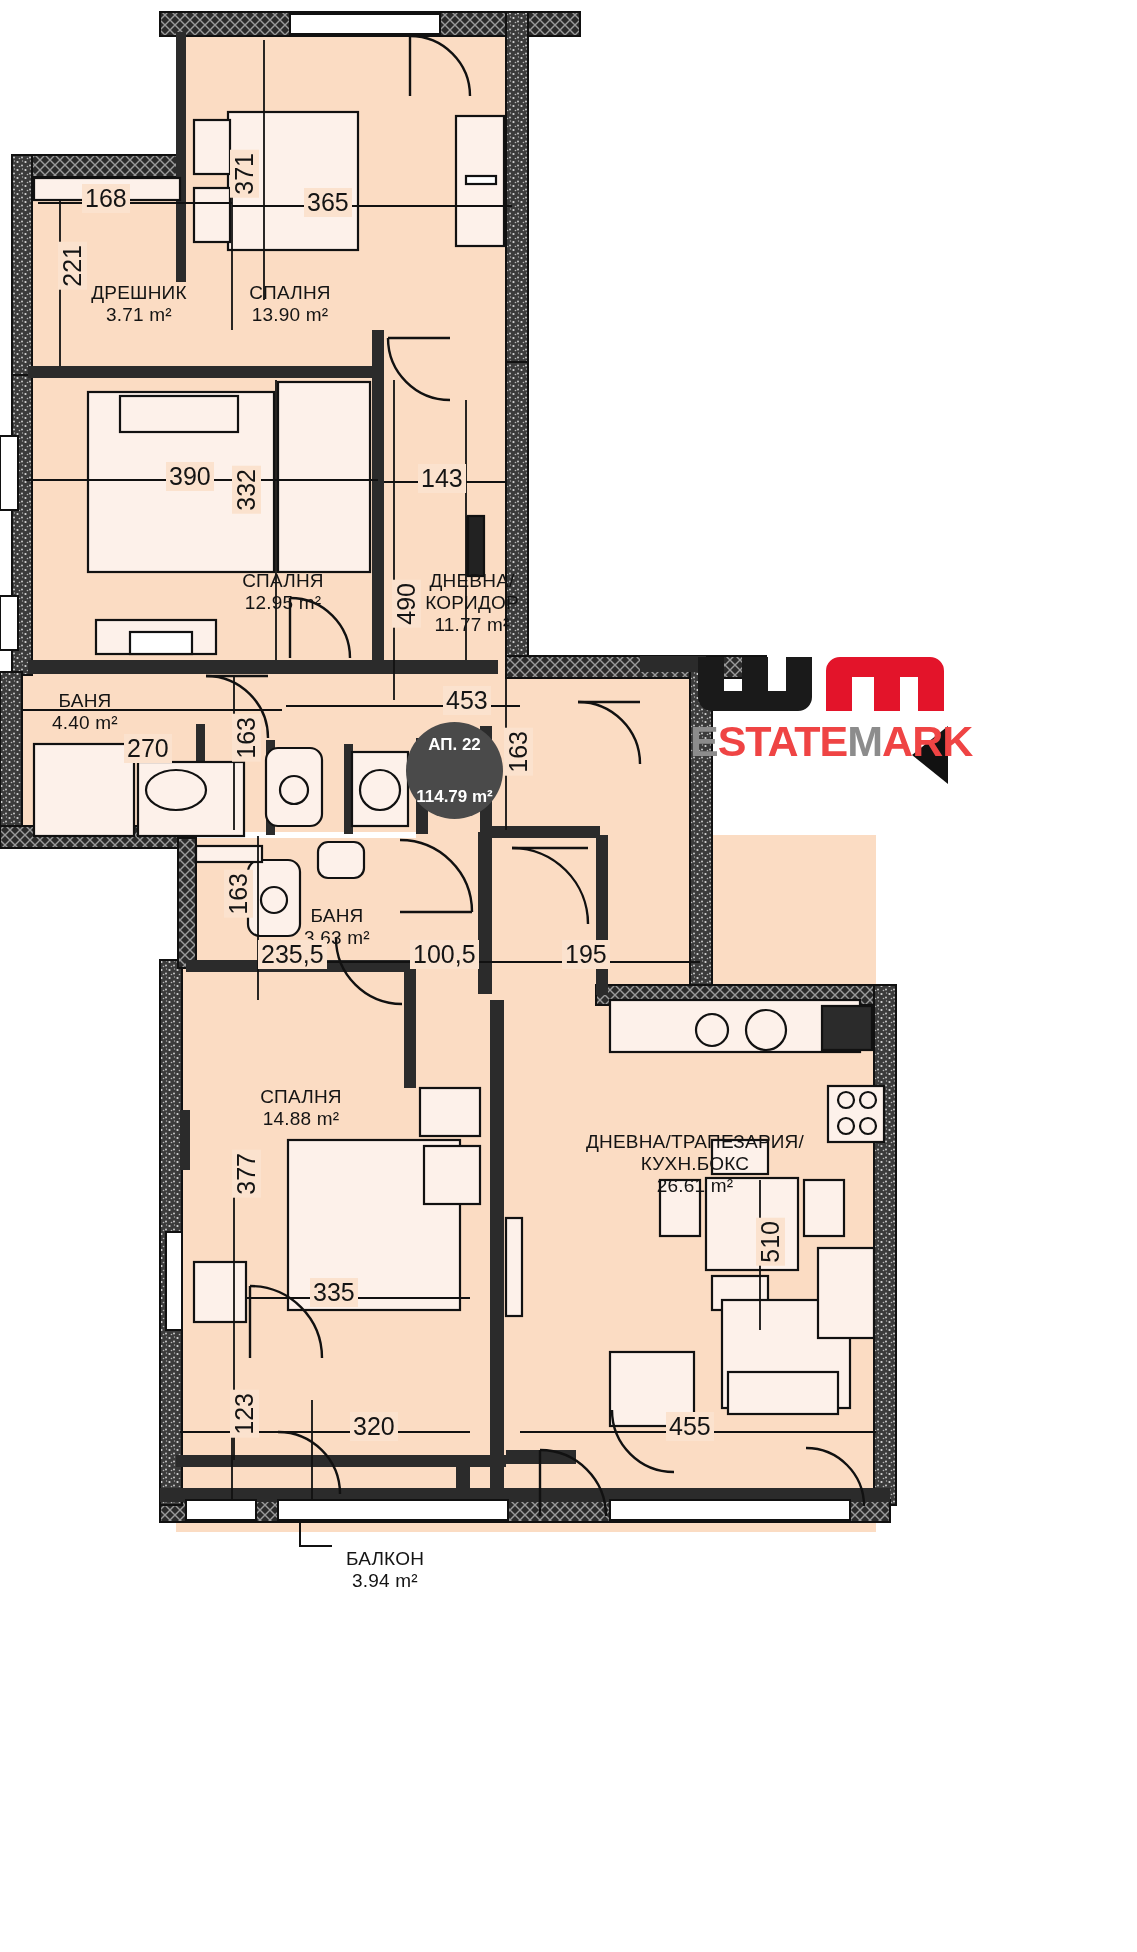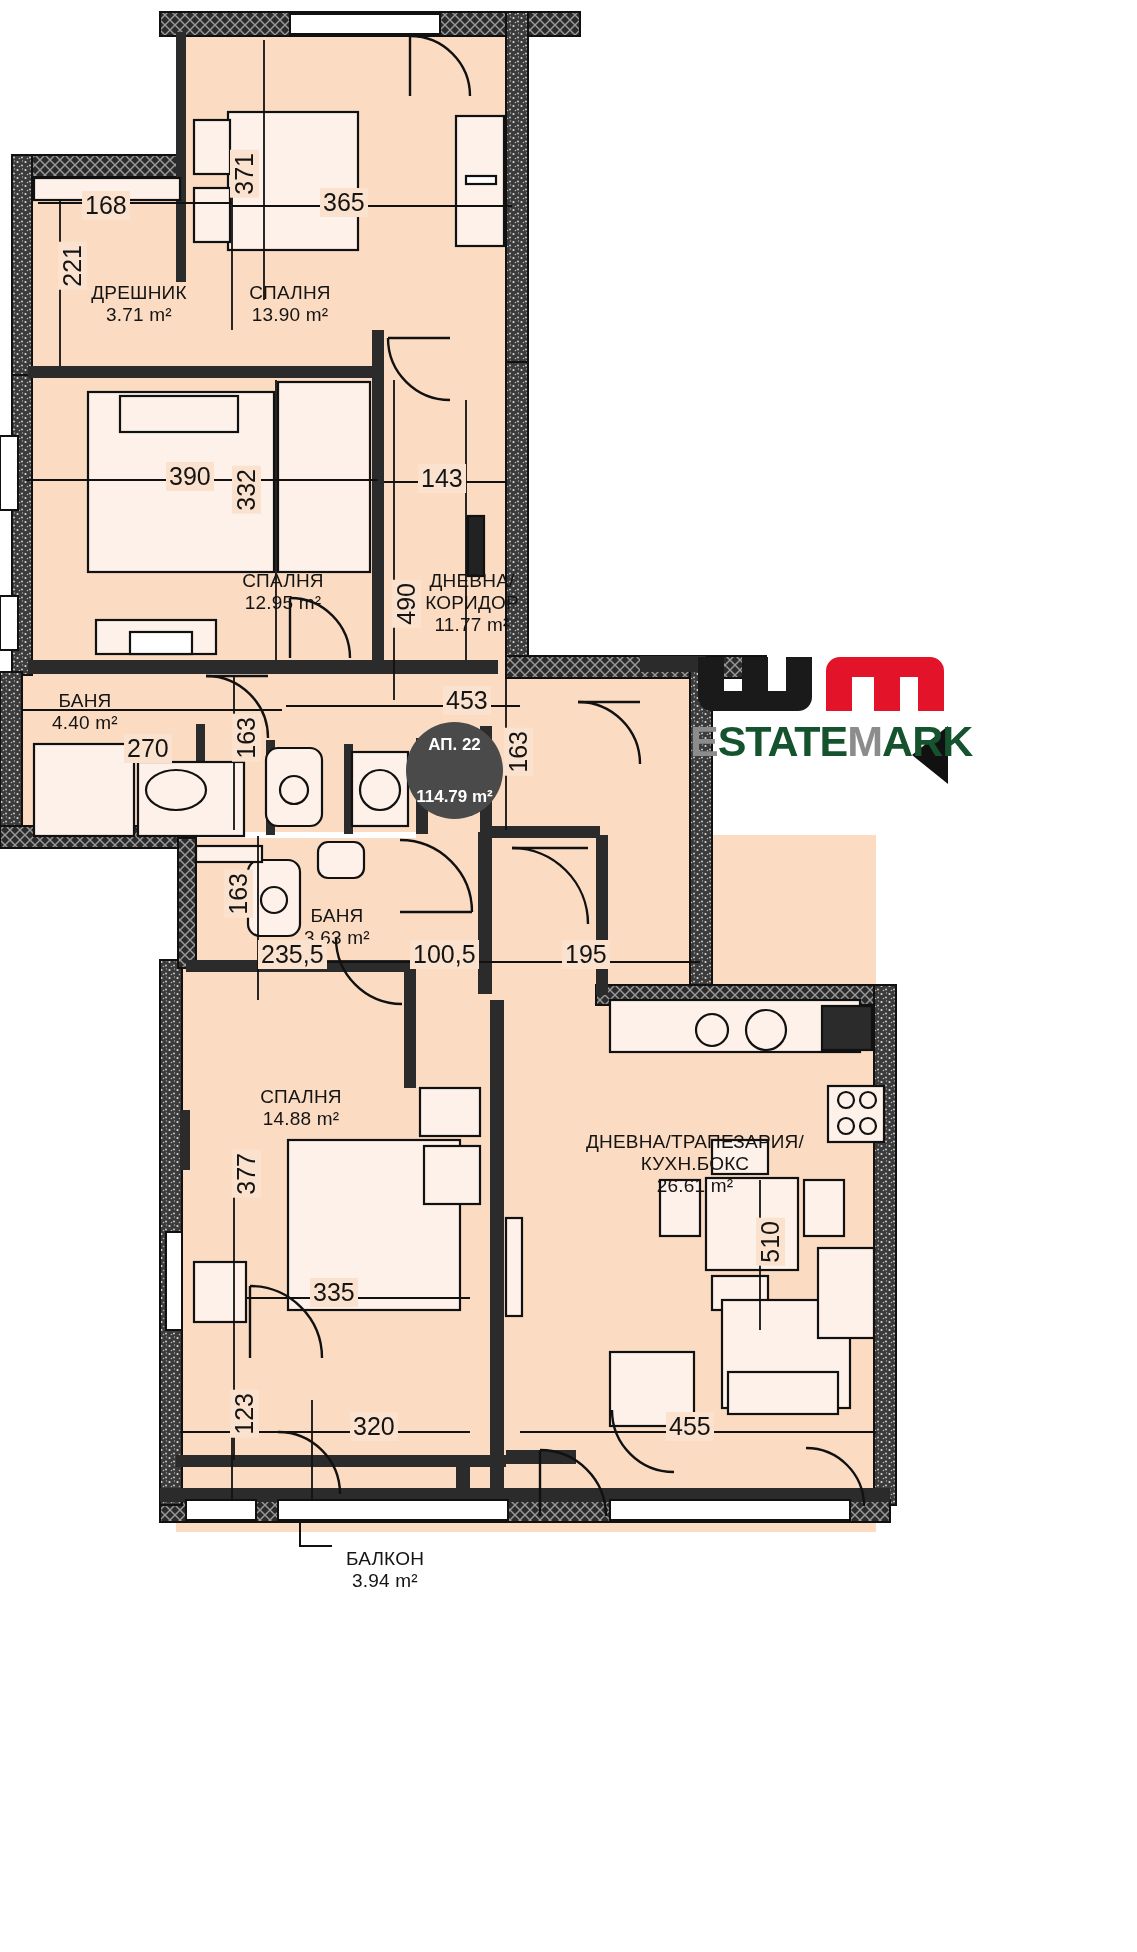--- a/index.html
+++ b/index.html
@@ -20,21 +20,21 @@
   
   #apt-badge{position:absolute;left:406px;top:722px;width:97px;height:97px;border-radius:50%;
              background:#4a4a4a;color:#ffffff;display:flex;flex-direction:column;align-items:center;
              justify-content:center;font-weight:bold;font-size:17px;line-height:21px;z-index:40;gap:31px;}
 
   
   #logo{position:absolute;left:690px;top:655px;width:350px;height:120px;z-index:40;}
   #logo-word{position:absolute;left:0;top:62px;font-size:43px;font-weight:bold;letter-spacing:-1px;
              font-family:"Liberation Sans",sans-serif;white-space:nowrap;}
   #logo-word .g{color:#8c8c8c;}
-  #logo-word .d{color:#14532d;}
+  #logo-word .d{color:#ef4444;}
 </style>
 </head>
 <body>
 
 <div id="page">
 
   <svg width="1137" height="1952" viewBox="0 0 1137 1952">
     <defs>
       <pattern id="hatchX" width="10" height="10" patternUnits="userSpaceOnUse">
         <rect width="10" height="10" fill="#2b2b2b"></rect>
@@ -323,22 +323,22 @@
     <span class="nm">КУХН.БОКС</span>
     <span class="ar">26.61 m²</span>
   </div>
 
   <div class="rlabel onwhite" style="left:310px; top:1548px; width:150px; background:#fff;">
     <span class="nm">БАЛКОН</span>
     <span class="ar">3.94 m²</span>
   </div>
 
   <div class="dim v" style="left:230px; top:150px; transform:rotate(-90deg) translate(-100%,0);">371</div>
-  <div class="dim" style="left:320px; top:188px;">365</div>
-  <div class="dim" style="left:82px;  top:191px;text-align:center;">168</div>
+  <div class="dim" style="left:304px; top:188px;">365</div>
+  <div class="dim" style="left:82px;  top:184px;text-align:center;">168</div>
   <div class="dim v" style="left:58px; top:242px; transform:rotate(-90deg) translate(-100%,0);">221</div>
 
   <div class="dim" style="left:166px; top:462px;">390</div>
   <div class="dim v" style="left:232px; top:466px; transform:rotate(-90deg) translate(-100%,0);">332</div>
   <div class="dim" style="left:418px; top:464px;">143</div>
   <div class="dim v" style="left:392px; top:580px; transform:rotate(-90deg) translate(-100%,0);">490</div>
 
   <div class="dim" style="left:124px; top:690px;margin-top:44px;">270</div>
   <div class="dim v" style="left:232px; top:714px; transform:rotate(-90deg) translate(-100%,0);">163</div>
   <div class="dim" style="left:443px; top:686px;">453</div>

